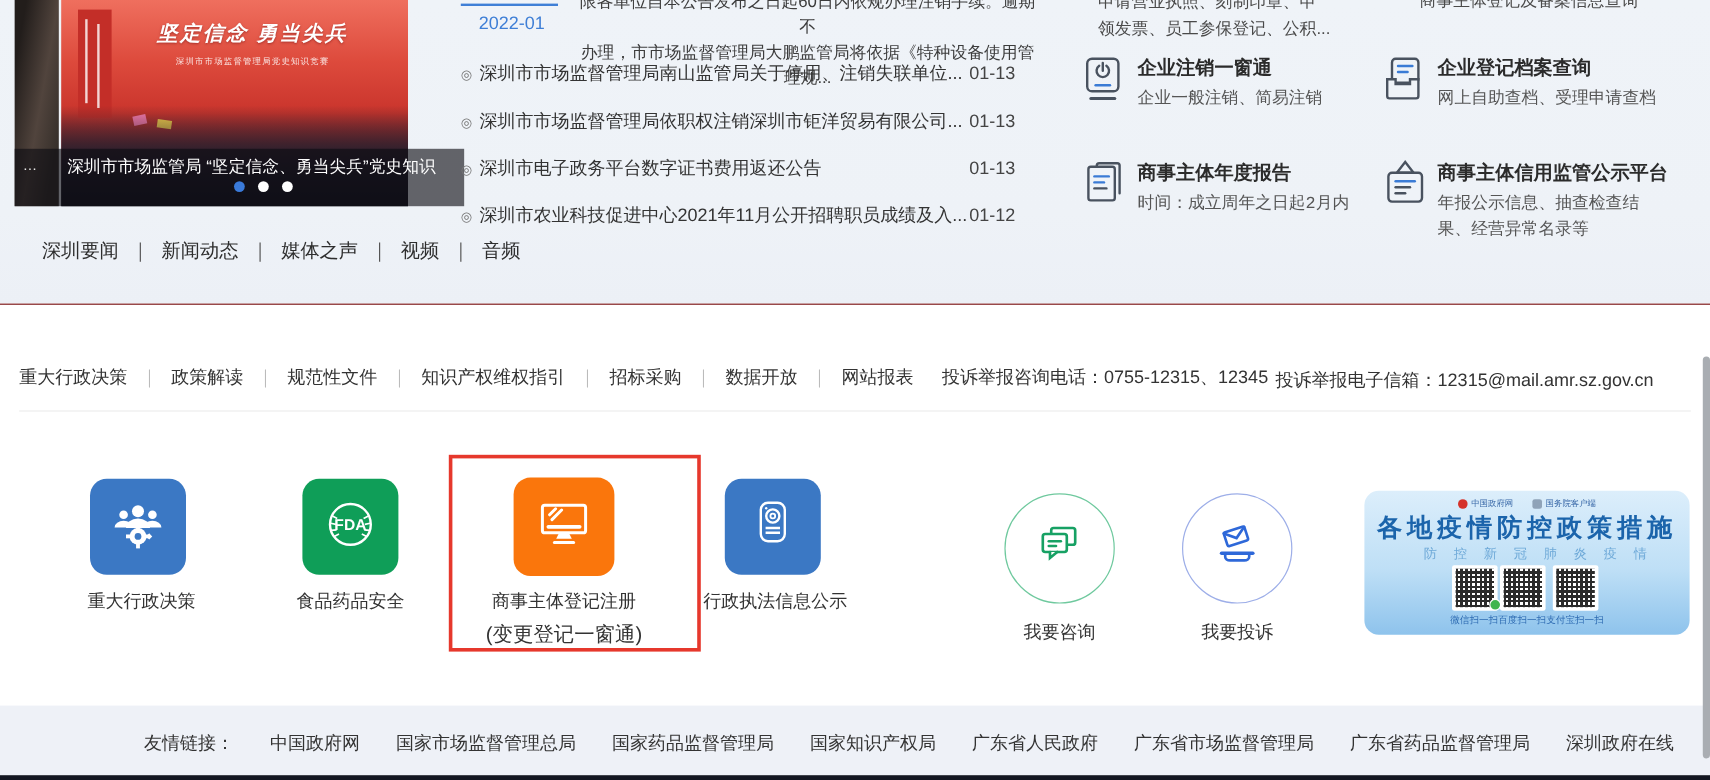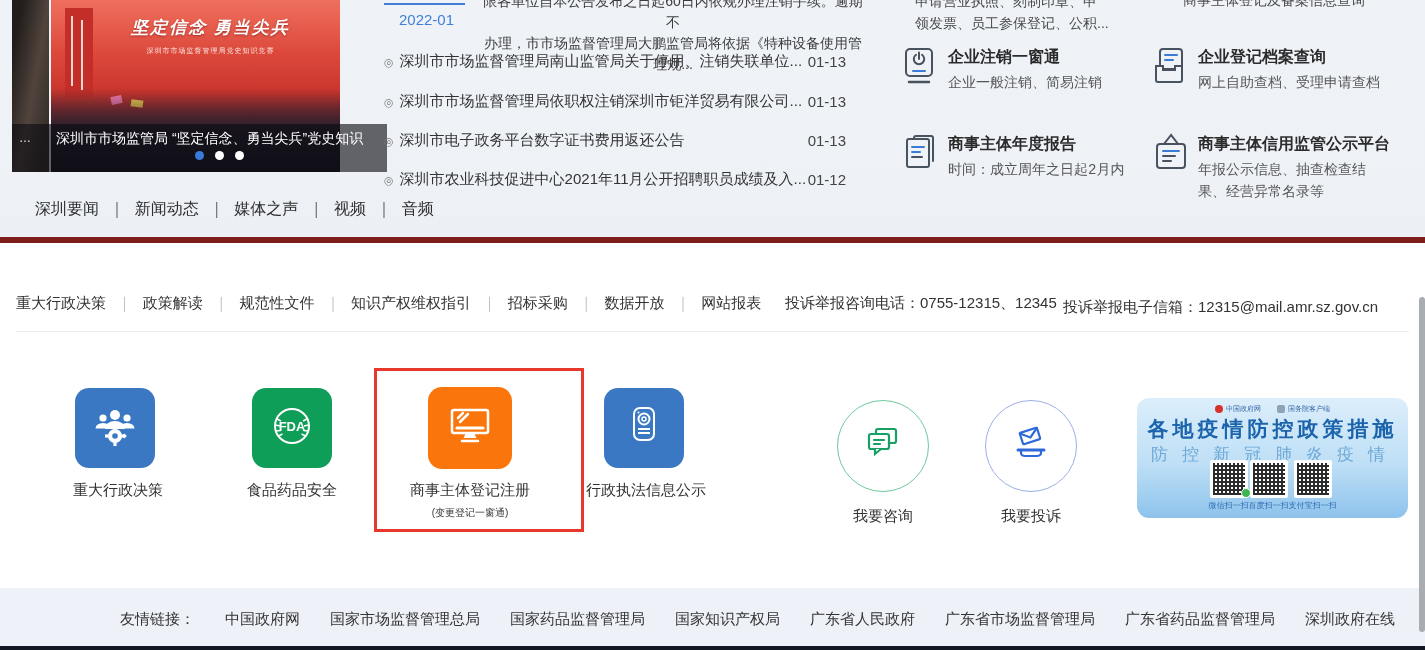--- a/index.html
+++ b/index.html
@@ -45,52 +45,52 @@
 
   .svc-clip-left { position:absolute; left:915px; top:-10px; width:260px; font-size:14px; line-height:22px; color:#4a4a4a; }
   .svc-clip-right { position:absolute; left:1183px; top:-7px; font-size:14px; line-height:14px; color:#4a4a4a; white-space:nowrap; }
   .svc { position:absolute; width:256px; height:80px; cursor:pointer; }
   .svc-icon { position:absolute; left:0; top:2px; }
   .svc-title { position:absolute; left:46px; top:3px; font-size:16px; font-weight:bold; color:#2b2b2b; white-space:nowrap; }
   .svc-desc { position:absolute; left:46px; top:28px; font-size:14px; color:#555; line-height:22px; width:212px;font-family:Liberation Mono, monospace; }
   .svc-desc.narrow { width:176px; }
 
   
-  .mid { position:absolute; left:0; top:237px; width:1425px; height:335px; background:#fff; border-top:6px solid #7f1d1d;padding-left:16px; }
+  .mid { position:absolute; left:0; top:253px; width:1425px; height:335px; background:#fff; border-top:1px solid #7f1d1d;padding-left:16px; }
   .quicklinks { position:absolute; left:16px; top:51px; display:flex; align-items:center; font-size:15px; color:#333; }
   .quicklinks .ql-item { padding:0 11px; cursor:pointer; white-space:nowrap; }
   .quicklinks .ql-item:first-child { padding-left:0; }
   .quicklinks .sep { color:#bbb; }
   .mid-divider { position:absolute; left:16px; top:88px; width:1393px; height:1px; background:#ededed; }
   .contact-phone { position:absolute; left:785px; top:51px; font-size:15px; color:#333; white-space:nowrap; }
   .contact-email { position:absolute; left:1063px; top:51px; width:330px; font-size:15px; line-height:26px; color:#333; word-break:break-all; }
 
   .tile { position:absolute; width:80px; height:80px; border-radius:14px; top:145px; cursor:pointer;
     display:flex; align-items:center; justify-content:center; }
   .tile-blue { background:#3b78c4; }
   .tile-green { background:#0f9e58; }
   .tile-orange { background:#fa760c; }
   .tile-label { position:absolute; top:238px; width:160px; text-align:center; font-size:15px; color:#333; cursor:pointer; }
-  .tile-label2 { position:absolute; top:263px; width:160px; text-align:center; font-size:10px; color:#333; cursor:pointer; }
+  .tile-label2 { position:absolute; top:263px; width:160px; text-align:center; font-size:17px; color:#333; cursor:pointer; }
   .highlight-box { position:absolute; left:374px; top:125px; width:210px; height:164px; border:3px solid #e6382c; }
 
   .circle-btn { position:absolute; top:157px; width:92px; height:92px; border-radius:50%; background:#fff; cursor:pointer;
     display:flex; align-items:center; justify-content:center; }
   .circle-green { border:1px solid #6fc99e; }
   .circle-blue  { border:1px solid #9daee8; }
   .circle-label { position:absolute; top:264px; width:120px; text-align:center; font-size:15px; color:#333; cursor:pointer; }
 
   .qr-banner { position:absolute; left:1137px; top:155px; width:271px; height:120px; border-radius:12px; overflow:hidden; cursor:pointer;
     background:linear-gradient(180deg,#dceefb 0%,#bedff6 55%,#8ec3ec 100%); }
   .qr-logos { position:absolute; left:0; top:6px; width:100%; display:flex; justify-content:center; gap:16px; align-items:center; }
   .qr-logo-item { display:flex; align-items:center; gap:3px; font-size:7px; color:#3a69a8; }
   .b-dot-red { width:8px; height:8px; border-radius:50%; background:#d5322a; }
   .b-dot-gray { width:8px; height:8px; border-radius:2px; background:#8fa3b8; }
   .qr-title { position:absolute; left:0; top:17px; width:100%; text-align:center; font-size:21px; font-weight:bold; color:#1b64ab; letter-spacing:4px; white-space:nowrap; }
-  .qr-subtitle { position:absolute; left:14px; top:45px; width:100%; font-size:17px; color:#6ea9d8; letter-spacing:14px; white-space:nowrap; }
+  .qr-subtitle { position:absolute; left:14px; top:45px; width:100%; text-align:center; font-size:11px; color:#6ea9d8; letter-spacing:14px; white-space:nowrap; }
   .qr-row { position:absolute; left:0; top:62px; width:100%; display:flex; justify-content:center; }
   .qr-item { text-align:center; position:relative; }
   .qr-code { position:relative; width:38px; height:38px; background:#fff; padding:3px; border-radius:2px; margin:0 auto; }
   .qr-pat { width:100%; height:100%;
     background-image:repeating-linear-gradient(0deg,#2b2b2b 0 2px,transparent 2px 4px),
                      repeating-linear-gradient(90deg,#2b2b2b 0 2px,#fff 2px 4px); }
   .qr-badge { position:absolute; right:-3px; bottom:0px; width:10px; height:10px; border-radius:50%; background:#3fb54f; border:1px solid #fff; }
   .qr-label { font-size:8px; color:#2f6cb3; margin-top:2px; white-space:nowrap; }
 
   

